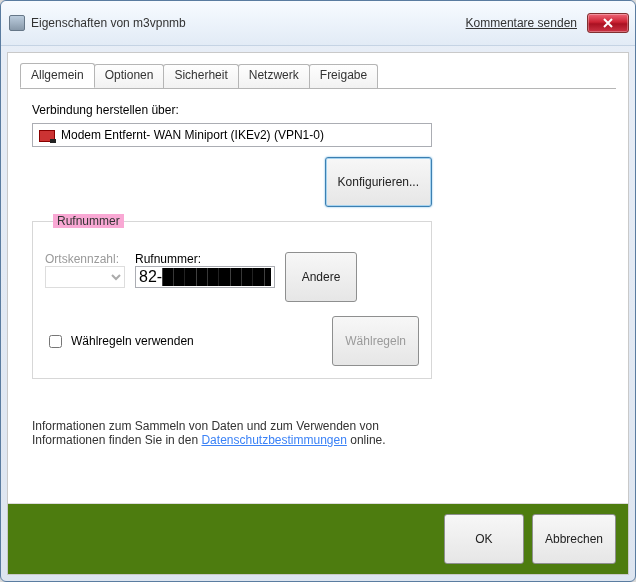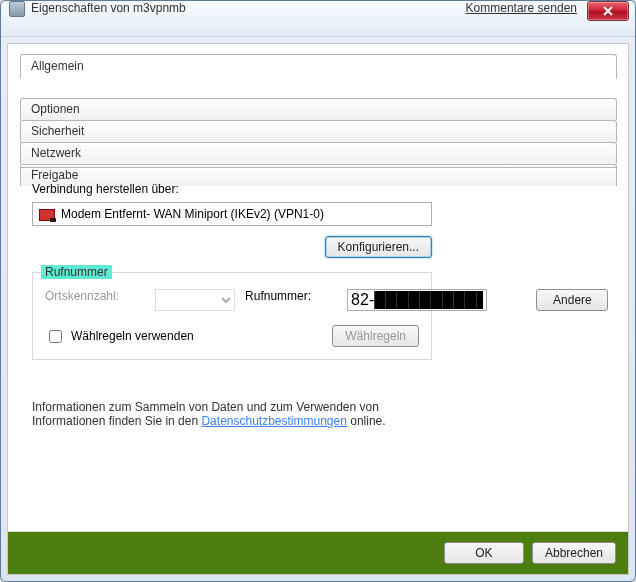--- a/index.html
+++ b/index.html
@@ -16,22 +16,23 @@
     width: 636px;
     height: 582px;
     background: linear-gradient(#e8eef7, #dde5f0);
     border: 1px solid #5a7ca0;
     border-radius: 6px;
     box-shadow: 0 0 6px rgba(0,0,0,0.3);
     display: flex;
     flex-direction: column;
   }
   .titlebar {
-    height: 36px;
-    display: flex;
+    height: 45px;
+    display: flex;
+    align-items: center;
     padding: 0 6px 0 8px;
     background: linear-gradient(#f7fbff, #e2ebf6);
     border-bottom: 1px solid #c5d3e4;
     border-radius: 6px 6px 0 0;
   }
   .title-icon {
     width: 16px; height: 16px;
     background: linear-gradient(#bcd, #89a);
     border: 1px solid #678;
     border-radius: 2px;
@@ -55,33 +56,32 @@
     flex: 1;
     margin: 6px;
     background: #fff;
     border: 1px solid #c9c9c9;
     display: flex;
     flex-direction: column;
   }
   .tabs {
     display: flex;
     padding: 10px 12px 0 12px;
-    flex-direction: column;
   }
   .tab {
     border: 1px solid #b5b5b5;
     border-bottom: none;
     padding: 3px 10px 4px 10px;
     background: linear-gradient(#fefefe, #f1f1f1);
     margin-right: -1px;
     border-radius: 3px 3px 0 0;
     color: #333;
     cursor: pointer;
     position: relative;
-    top: 19px;
+    top: 1px;
   }
   .tab.active {
     background: #fff;
     border-bottom: 1px solid #fff;
     top: 0;
     padding-top: 4px;
     padding-bottom: 5px;
     z-index: 2;
   }
   .tab-panel {
@@ -110,21 +110,21 @@
   .modem-icon::after {
     content:"";
     position:absolute;
     width:6px;height:4px;
     background:#222;
     right:-2px; bottom:-2px;
   }
   .btn {
     border: 1px solid #8e8f8f;
     background: linear-gradient(#f7f7f7, #e6e6e6);
-    padding: 3px 12px;
+    padding: 17px 12px;
     border-radius: 3px;
     cursor: pointer;
     min-width: 72px;
     text-align: center;
     font-family: inherit;
     font-size: 12px;
     color: #222;
   }
   .btn:disabled, .btn.disabled {
     color: #9a9a9a;
@@ -137,27 +137,27 @@
   .cfg-row { display:flex; justify-content:flex-end; width:400px; margin-top:10px; }
   .grpbox {
     border: 1px solid #d7d7d7;
     margin-top: 14px;
     padding: 16px 12px 12px 12px;
     position: relative;
     width: 400px;
   }
   .grpbox-title {
     position: absolute;
-    top: -8px; left: 8px;
-    background: #5eead4;
+    top: -8px; left: 20px;
+    background: #f9a8d4;
     padding: 0 4px;
     color: #333;
   }
   .row { display:flex; align-items:center; gap:10px; }
-  .col { display:flex; flex-direction:row;gap:36px; }
+  .col { display:flex; flex-direction:column; }
   .lbl-disabled { color: #9a9a9a; }
   select, input[type=text] {
     font-family: inherit; font-size: 16px;
     border: 1px solid #abadb3;
     padding: 2px 3px;
     height: 22px;
   }
   select:disabled, input:disabled { background:#fff; color:#888; border-color:#cfcfcf; }
   .ortskz { width: 80px; }
   .rufn { width: 140px; }

